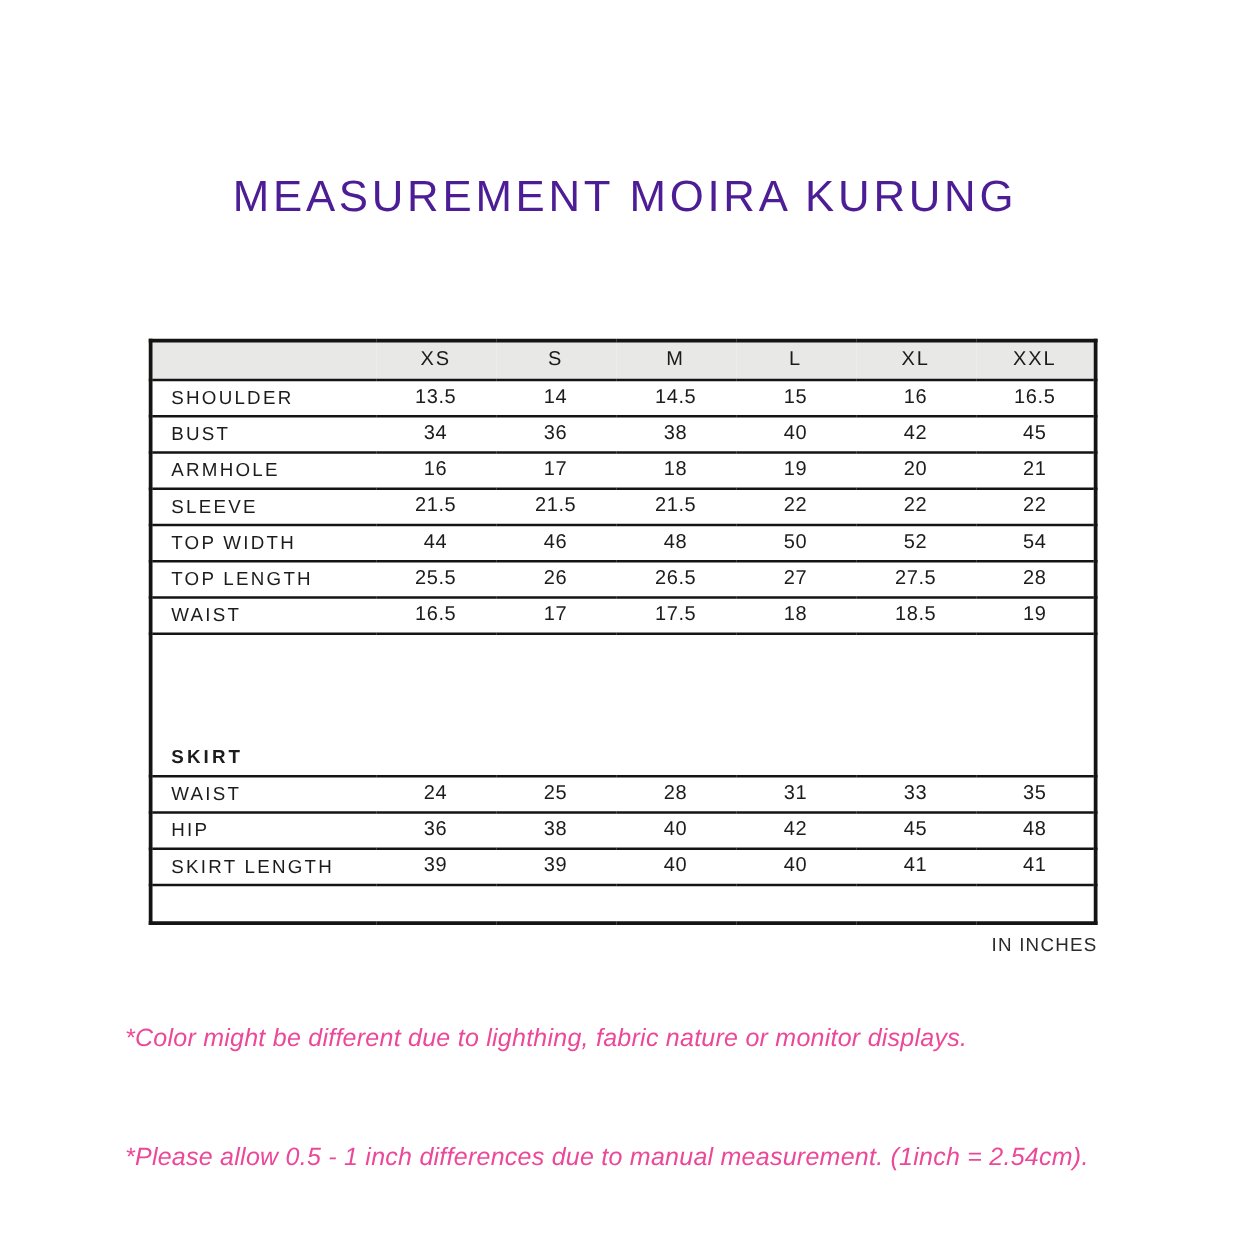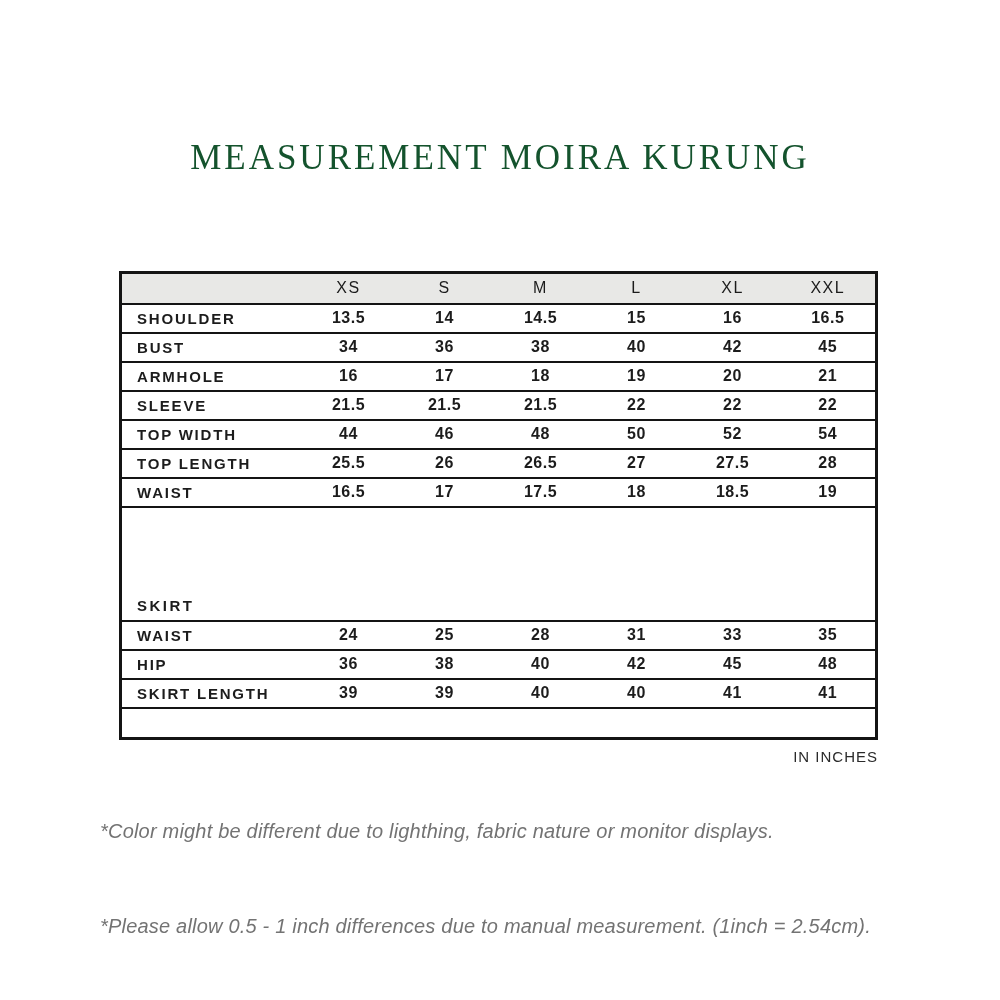--- a/index.html
+++ b/index.html
@@ -13,24 +13,24 @@
     width:1000px;height:1000px;
     background:#ffffff;
     font-family:"Liberation Sans",sans-serif;
     color:var(--text-color);
   }
   .page{position:relative;width:1000px;height:1000px;background:#ffffff;overflow:hidden;}
 
   .title{
     position:absolute;top:138px;left:0;width:1000px;
     text-align:center;
-    font-family:Liberation Serif, serif;
+    font-family:Liberation Sans, sans-serif;
     font-size:35px;font-weight:400;
     letter-spacing:3px;
-    color:#14532d;
+    color:#4c1d95;
     white-space:nowrap;
   }
 
   table.size-table{
     position:absolute;top:271px;left:119px;
     width:759px;
     border-collapse:collapse;
     table-layout:fixed;
     border:3px solid var(--border-color);
   }
@@ -41,21 +41,21 @@
     height:31px;
   }
   .size-table th{
     font-weight:400;
     font-size:16px;
     letter-spacing:1.5px;
     text-align:center;
     color:#1b1b1b;
     padding:0;
   }
-  .size-table tbody tr.data-row{height:29px;font-weight:bold;}
+  .size-table tbody tr.data-row{height:29px;}
   .size-table td{padding:0;}
   .size-table td.row-label{
     text-align:left;
     padding-left:15px;
     font-size:15px;
     letter-spacing:1.8px;
   }
   .size-table td.cell{
     text-align:center;
     font-size:16px;
@@ -79,21 +79,21 @@
     color:#2a2a2a;
     margin-left:20px;
   }
 
   .note{
     position:absolute;
     left:100px;
     font-style:italic;
     font-size:20px;
     letter-spacing:0.2px;
-    color:#737373;
+    color:#ec4899;
     white-space:nowrap;
   }
   .note-1{top:820px;}
   .note-2{top:915px;}
 </style>
 </head>
 <body>
 
 <div class="page">
 

